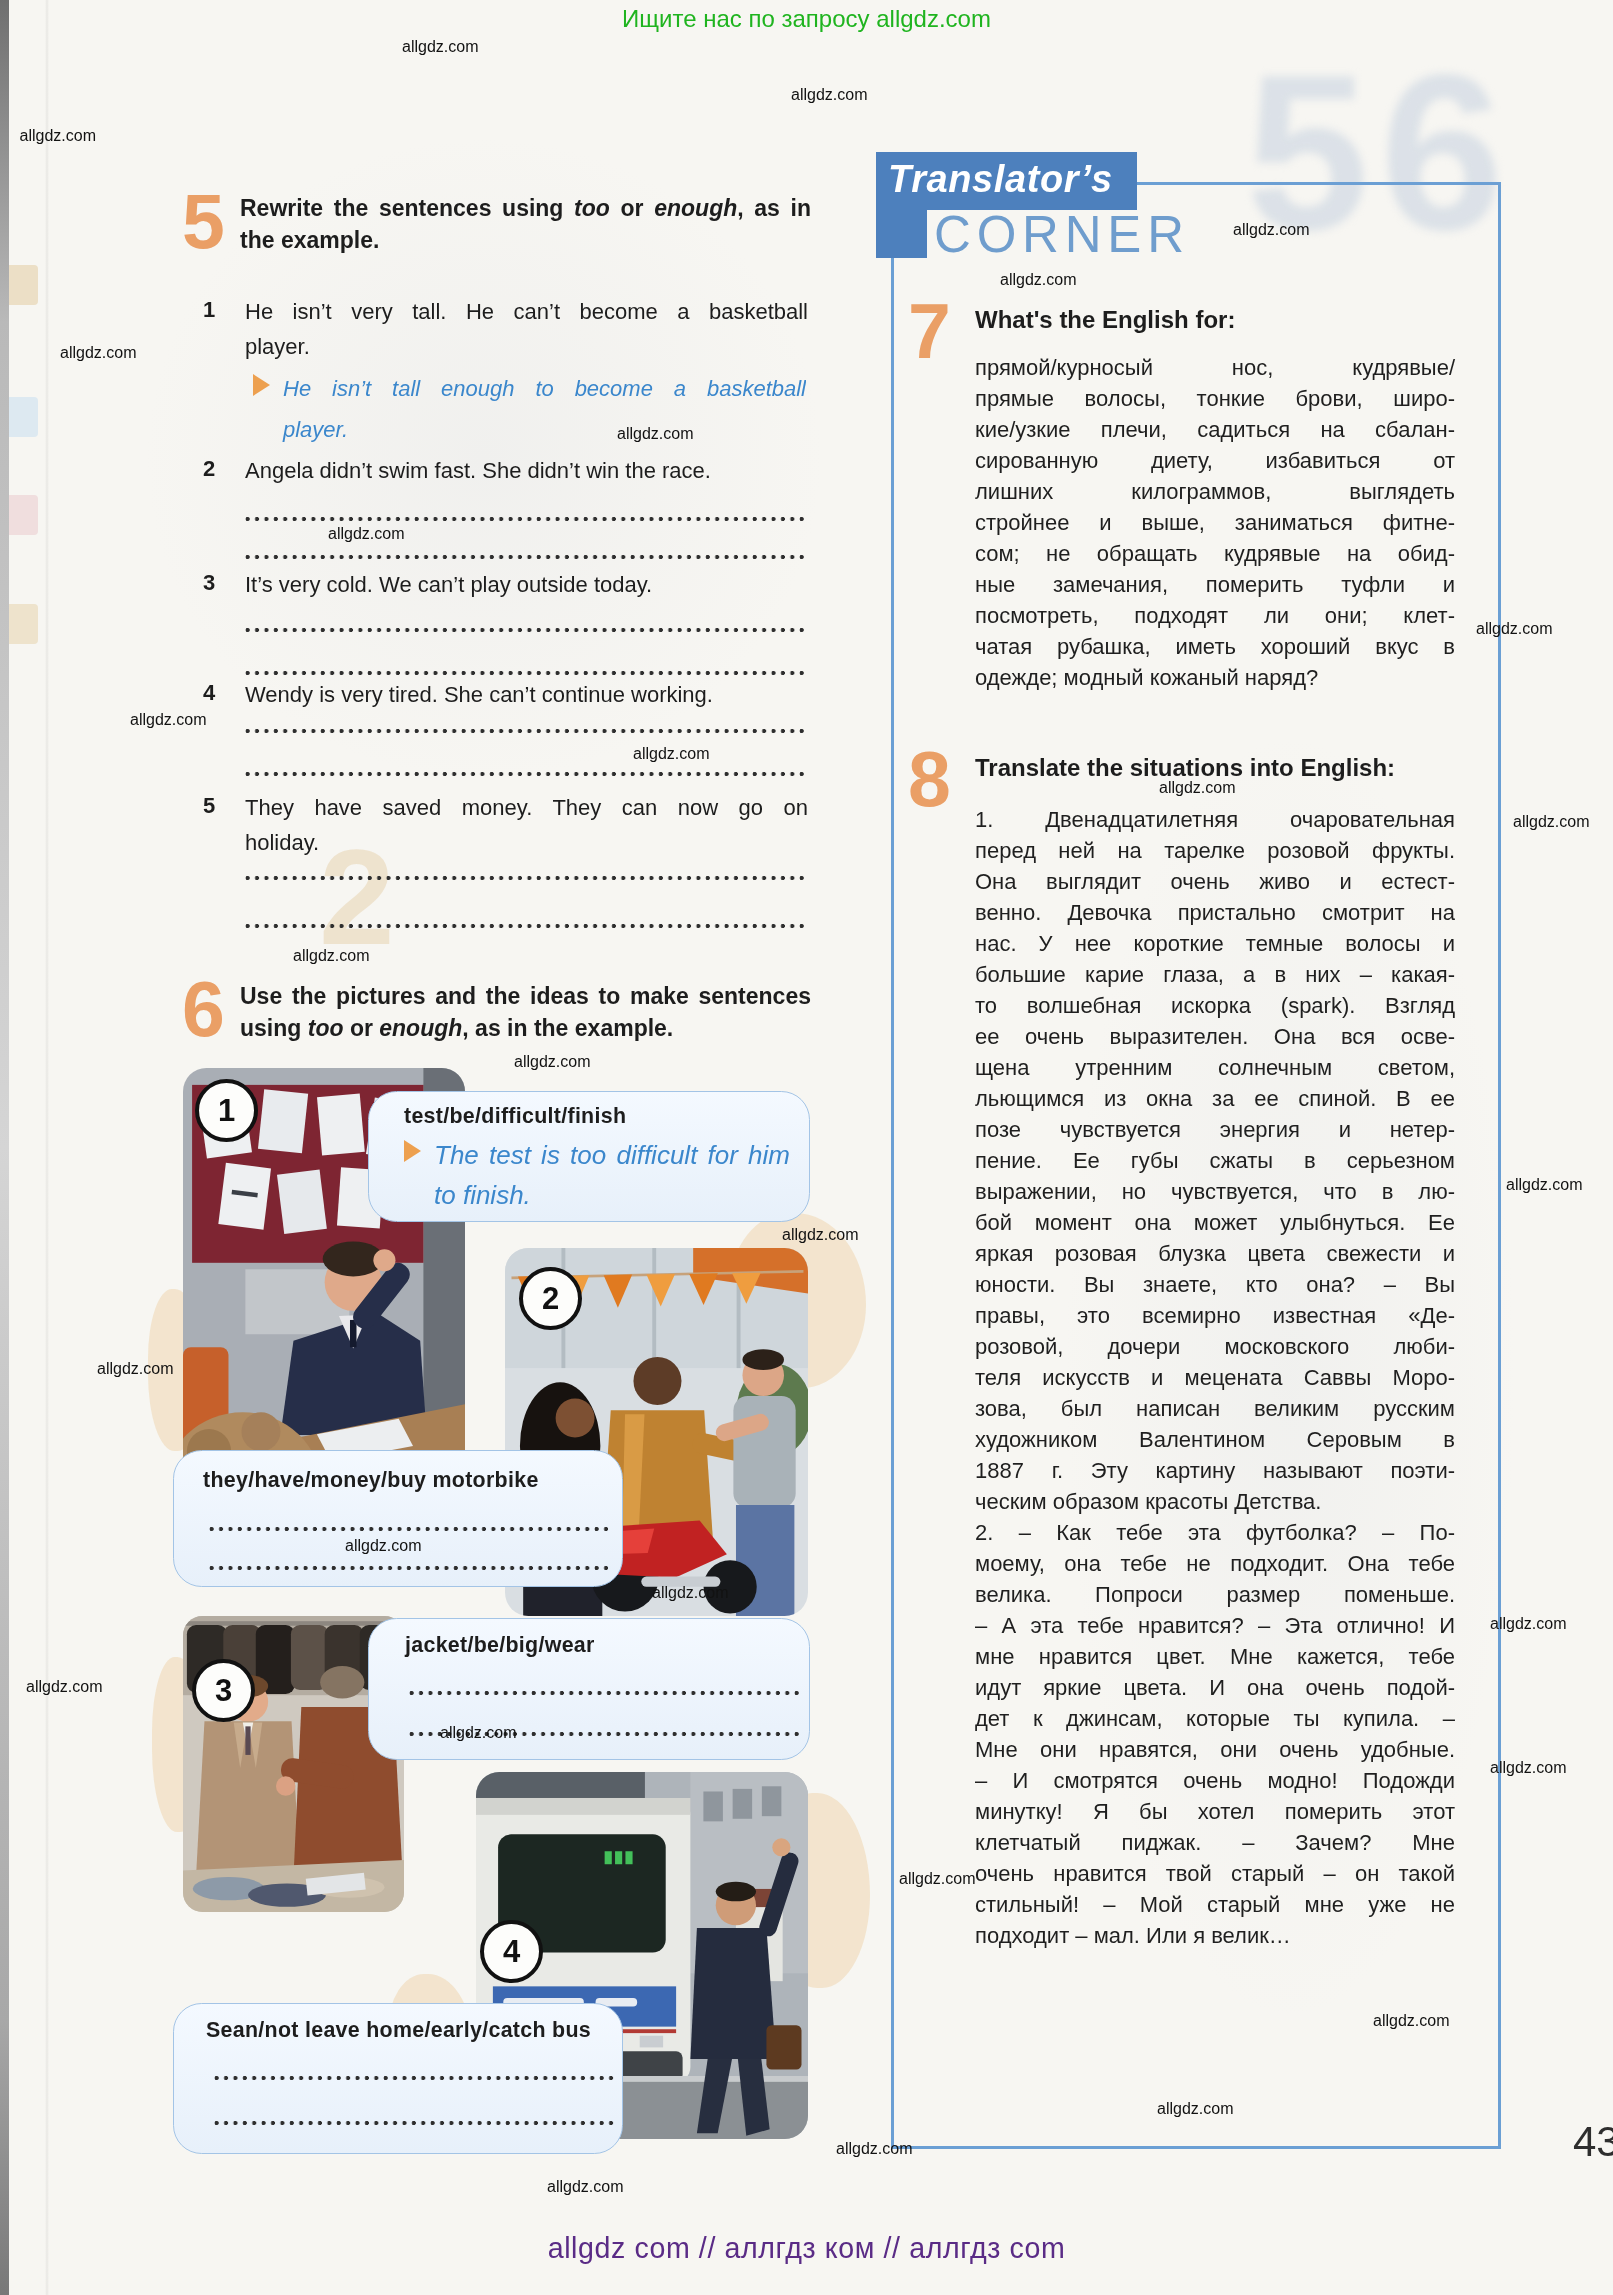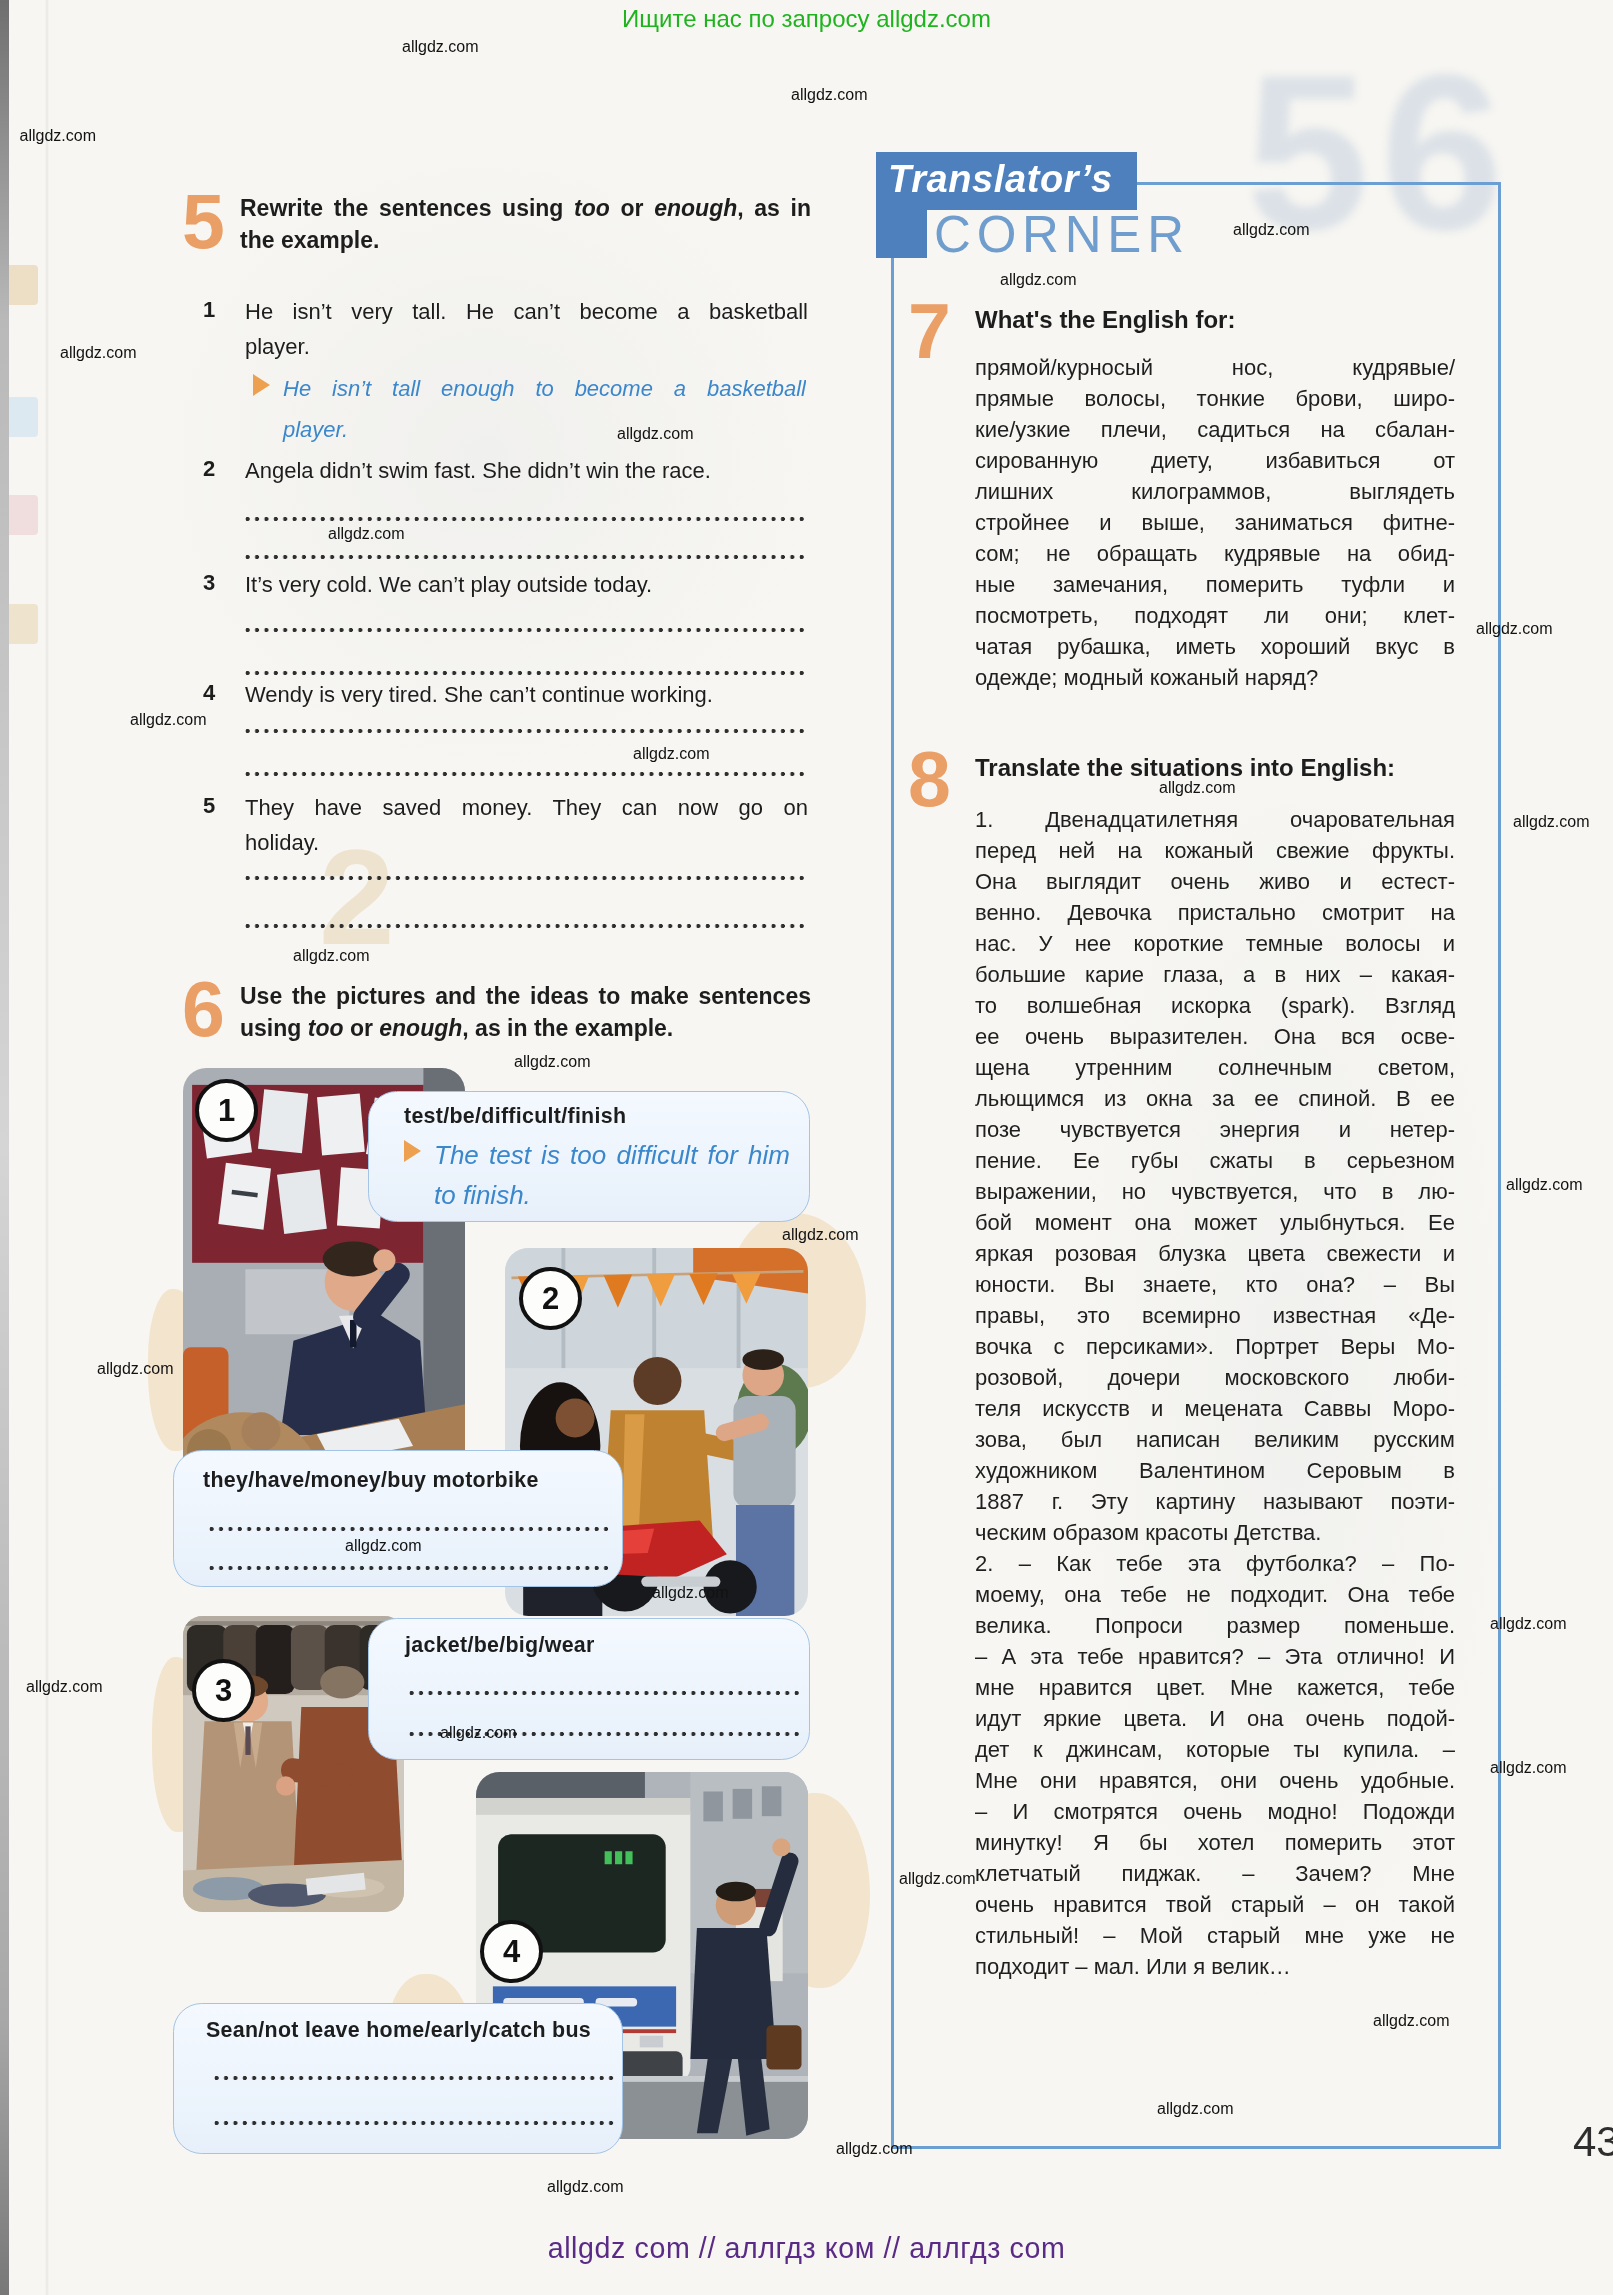--- a/index.html
+++ b/index.html
@@ -288,37 +288,36 @@
       <div class="rline">ные замечания, померить туфли и</div>
       <div class="rline">посмотреть, подходят ли они; клет-</div>
       <div class="rline">чатая рубашка, иметь хороший вкус в</div>
       <div class="rline nj">одежде; модный кожаный наряд?</div>
     </div>
 
   <div class="ex-num" style="left:908px;top:741px">8</div>
   <div class="head" style="left:975px;top:754px">Translate the situations into English:</div>
   <div class="rus" style="left:975px;top:804px;width:480px">
       <div class="rline">1. Двенадцатилетняя очаровательная</div>
-      <div class="rline">перед ней на кожаный свежие фрукты.</div>
+      <div class="rline">перед ней на тарелке розовой фрукты.</div>
       <div class="rline">Она выглядит очень живо и естест-</div>
       <div class="rline">венно. Девочка пристально смотрит на</div>
       <div class="rline">нас. У нее короткие темные волосы и</div>
       <div class="rline">большие карие глаза, а в них – какая-</div>
       <div class="rline">то волшебная искорка (spark). Взгляд</div>
       <div class="rline">ее очень выразителен. Она вся осве-</div>
       <div class="rline">щена утренним солнечным светом,</div>
       <div class="rline">льющимся из окна за ее спиной. В ее</div>
       <div class="rline">позе чувствуется энергия и нетер-</div>
       <div class="rline">пение. Ее губы сжаты в серьезном</div>
       <div class="rline">выражении, но чувствуется, что в лю-</div>
       <div class="rline">бой момент она может улыбнуться. Ее</div>
       <div class="rline">яркая розовая блузка цвета свежести и</div>
       <div class="rline">юности. Вы знаете, кто она? – Вы</div>
       <div class="rline">правы, это всемирно известная «Де-</div>
-      <div class="rline">вочка с персиками». Портрет Веры Мо-</div>
       <div class="rline">розовой, дочери московского люби-</div>
       <div class="rline">теля искусств и мецената Саввы Моро-</div>
       <div class="rline">зова, был написан великим русским</div>
       <div class="rline">художником Валентином Серовым в</div>
       <div class="rline">1887 г. Эту картину называют поэти-</div>
       <div class="rline nj">ческим образом красоты Детства.</div>
       <div class="rline">2. – Как тебе эта футболка? – По-</div>
       <div class="rline">моему, она тебе не подходит. Она тебе</div>
       <div class="rline">велика. Попроси размер поменьше.</div>
       <div class="rline">– А эта тебе нравится? – Эта отлично! И</div>

